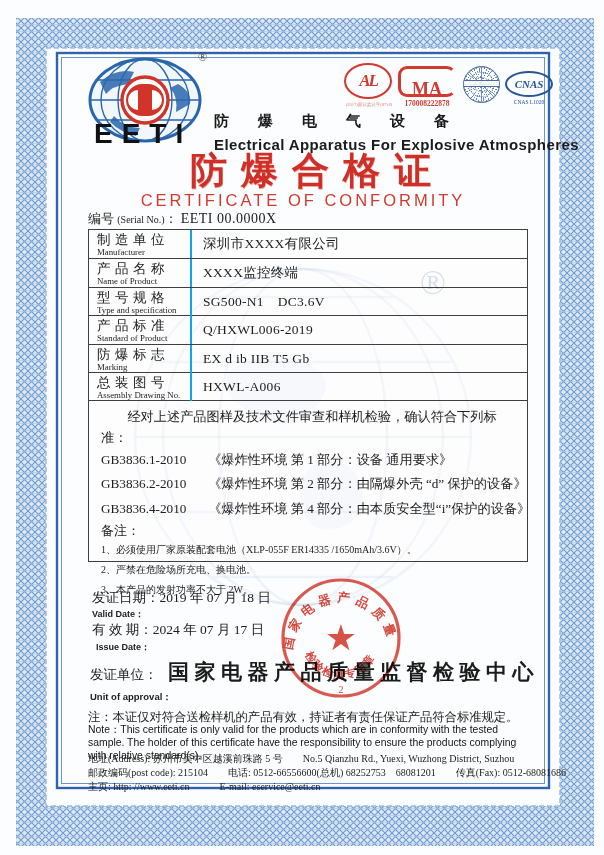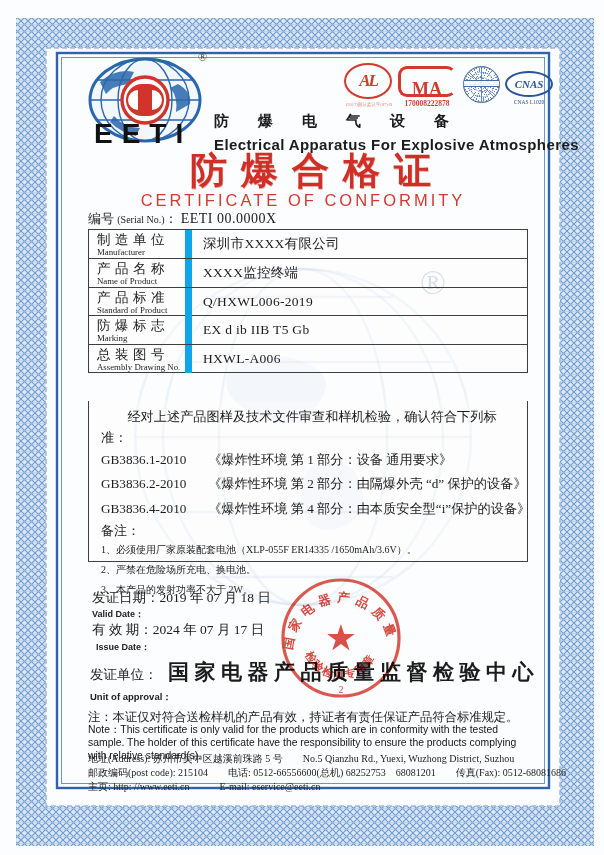--- a/index.html
+++ b/index.html
@@ -59,21 +59,21 @@
 
   
   #serial-line { left:88px; top:210px; font-size:13px; white-space:nowrap; }
   #serial-line .en { font-size:10px; }
   #serial-line .val { font-size:14px; letter-spacing:0.5px; }
 
   
   #product-table { left:88px; top:229px; width:440px; border:1.3px solid #3f3f3f; background:rgba(255,255,255,0.25); }
   .trow { display:grid; grid-template-columns:103px 1fr; height:28.4px; }
   .trow + .trow { border-top:1px solid #3f3f3f; }
-  .tlabel { border-right:7px solid #0ea5e9; padding:2px 6px 1px 8px; }
+  .tlabel { border-right:2px solid #0ea5e9; padding:2px 6px 1px 8px; }
   .tlabel .cn { font-size:13.5px; letter-spacing:4.5px; line-height:15px; white-space:nowrap; }
   .tlabel .en { font-size:8.8px; line-height:10px; white-space:nowrap; }
   .tvalue { display:flex; align-items:center; padding-left:11px; font-size:13.5px; letter-spacing:0.3px; white-space:nowrap; }
 
   
   #standards-box { left:88px; top:400.5px; width:440px; height:161px; border:1.3px solid #3f3f3f; border-top:none;
                    padding:5px 12px 0 12px; background:rgba(255,255,255,0.25); }
   #std-intro { text-indent:2em; font-size:13.2px; line-height:21px; }
   .std-line { font-size:13.2px; line-height:24.5px; white-space:nowrap; }
   .std-code { display:inline-block; width:104px; }
@@ -182,20 +182,27 @@
         <div class="en">Manufacturer</div>
       </div>
       <div class="tvalue">深圳市XXXX有限公司</div>
     </div>
     <div class="trow">
       <div class="tlabel">
         <div class="cn">产品名称</div>
         <div class="en">Name of Product</div>
       </div>
       <div class="tvalue">XXXX监控终端</div>
+    </div>
+    <div class="trow">
+      <div class="tlabel">
+        <div class="cn">型号规格</div>
+        <div class="en">Type and specification</div>
+      </div>
+      <div class="tvalue">SG500-N1　DC3.6V</div>
     </div>
     <div class="trow">
       <div class="tlabel">
         <div class="cn">产品标准</div>
         <div class="en">Standard of Product</div>
       </div>
       <div class="tvalue">Q/HXWL006-2019</div>
     </div>
     <div class="trow">
       <div class="tlabel">

